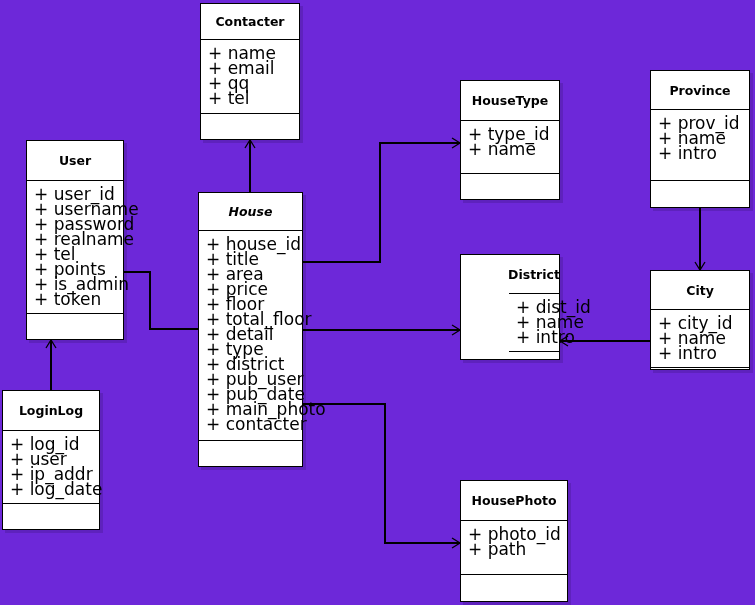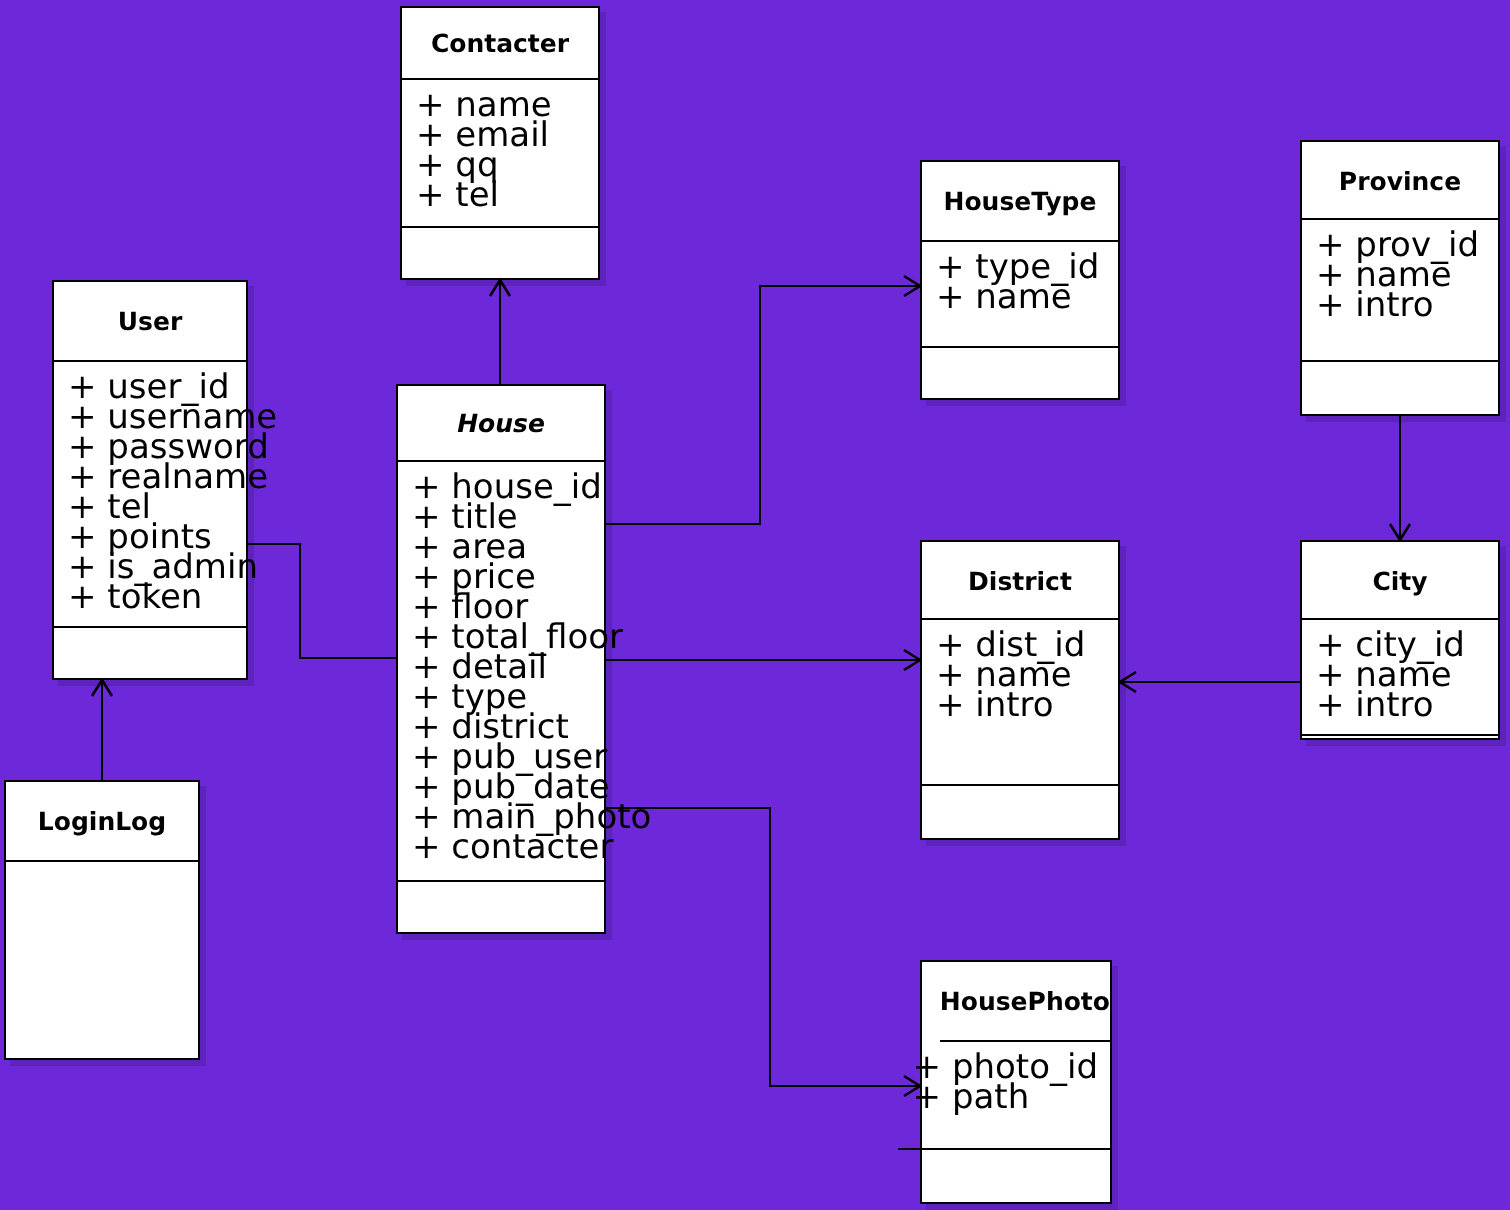--- a/index.html
+++ b/index.html
@@ -159,43 +159,49 @@
           <div class="uml-attr">+ detail</div>
           <div class="uml-attr">+ type</div>
           <div class="uml-attr">+ district</div>
           <div class="uml-attr">+ pub_user</div>
           <div class="uml-attr">+ pub_date</div>
           <div class="uml-attr">+ main_photo</div>
           <div class="uml-attr">+ contacter</div>
         </div>
         <div class="uml-ops" style="height: 25px;"></div>
       </div>
-      <div class="uml-class" style="left: 460px; top: 270px; width: 100px; height: 150px;">
+      <div class="uml-class" style="left: 460px; top: 254px; width: 100px; height: 106px; padding-left: 48px;">
         <div class="uml-title" style="height: 39px;">District</div>
         <div class="uml-attrs">
           <div class="uml-attr">+ dist_id</div>
           <div class="uml-attr">+ name</div>
           <div class="uml-attr">+ intro</div>
         </div>
         <div class="uml-ops" style="height: 26px;"></div>
       </div>
       <div class="uml-class" style="left: 650px; top: 270px; width: 100px; height: 100px;">
         <div class="uml-title" style="height: 39px;">City</div>
         <div class="uml-attrs">
           <div class="uml-attr">+ city_id</div>
           <div class="uml-attr">+ name</div>
           <div class="uml-attr">+ intro</div>
         </div>
         <div class="uml-ops" style="height: 26px;"></div>
       </div>
       <div class="uml-class" style="left: 2px; top: 390px; width: 98px; height: 140px;">
         <div class="uml-title" style="height: 40px;">LoginLog</div>
-        <div class="uml-ops" style="height: 26px;"></div>
-      </div>
-      <div class="uml-class" style="left: 460px; top: 480px; width: 96px; height: 122px; align-items: flex-end;">
+        <div class="uml-attrs">
+          <div class="uml-attr">+ log_id</div>
+          <div class="uml-attr">+ user</div>
+          <div class="uml-attr">+ ip_addr</div>
+          <div class="uml-attr">+ log_date</div>
+        </div>
+        <div class="uml-ops" style="height: 26px;"></div>
+      </div>
+      <div class="uml-class" style="left: 460px; top: 480px; width: 108px; height: 122px;">
         <div class="uml-title" style="height: 40px;">HousePhoto</div>
         <div class="uml-attrs">
           <div class="uml-attr">+ photo_id</div>
           <div class="uml-attr">+ path</div>
         </div>
         <div class="uml-ops" style="height: 26px;"></div>
       </div>
     </div>
 
 </div>

